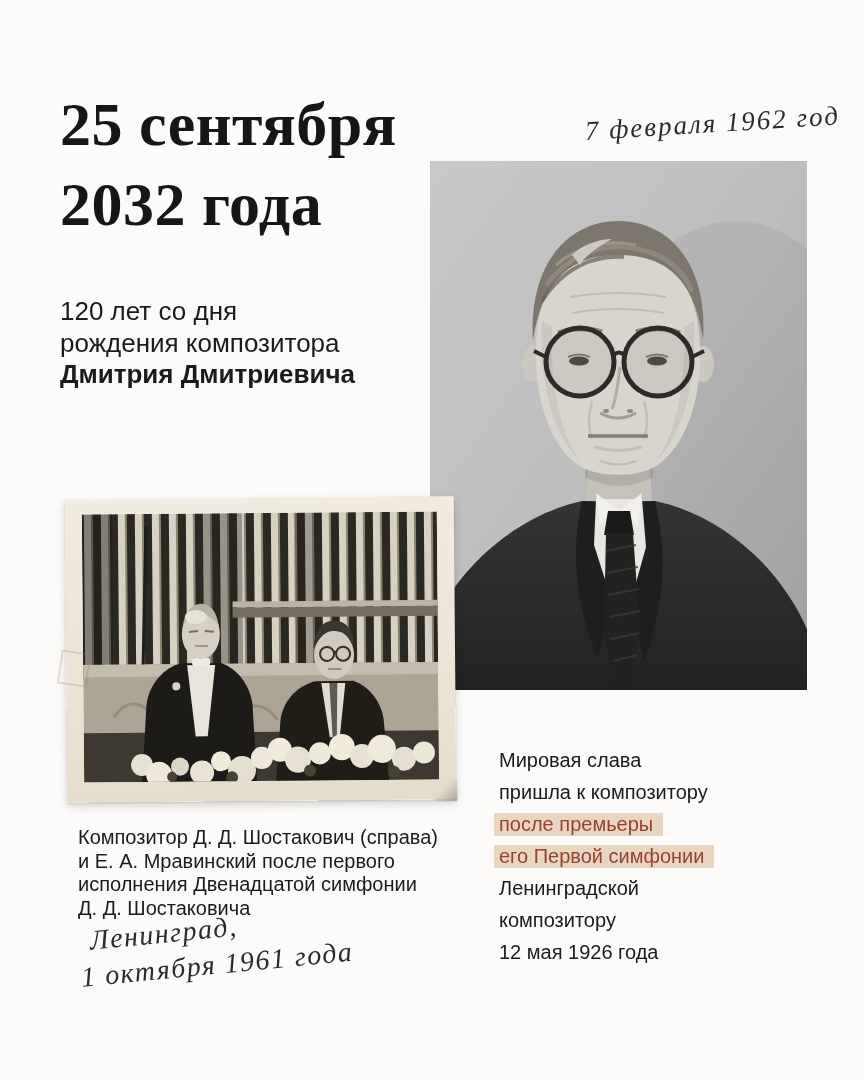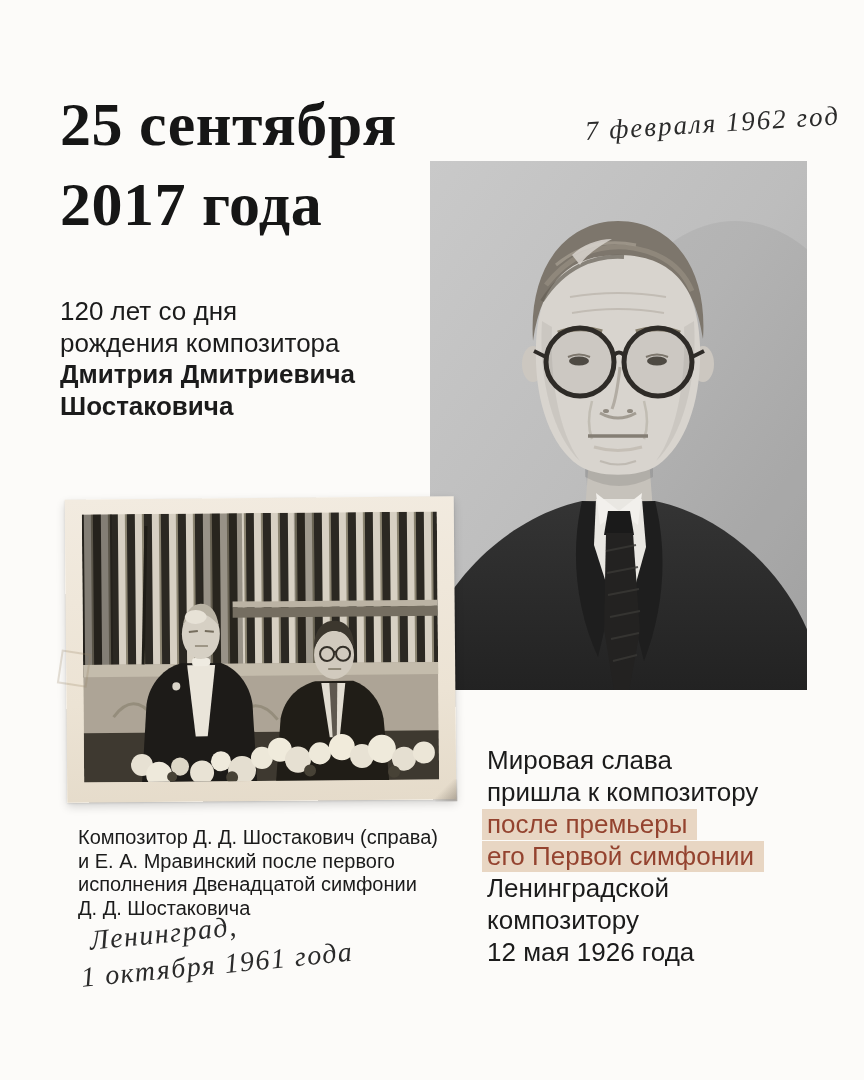--- a/index.html
+++ b/index.html
@@ -48,41 +48,40 @@
   }
   .polaroid-stain{
     position:absolute;left:-7px;top:152px;width:26px;height:30px;
     border:2px solid rgba(150,130,100,.25);transform:rotate(9deg);
   }
   .polaroid-photo{width:100%;height:100%;}
   .polaroid-photo svg{display:block;width:100%;height:100%;}
   
   .caption{position:absolute;left:78px;top:826px;font-size:20px;line-height:23.5px;z-index:3;}
   
-  .fame{position:absolute;left:487px;top:744px;font-size:26px;line-height:32px;}
+  .fame{position:absolute;left:499px;top:744px;font-size:20px;line-height:32px;}
   .fame .line{height:32px;white-space:nowrap;}
   .fame .hl{background:#E8D6C3;color:#94432F;padding:0 10px 1px 5px;margin-left:-5px;}
 </style>
 </head>
 <body>
 
 <div class="page">
 
   <div class="title">
     <div>25 сентября</div>
-    <div>2017 года</div>
+    <div>2032 года</div>
   </div>
 
   <div class="hand hand-top">7 февраля 1962 год</div>
 
   <div class="anniv">
     <div>120 лет со дня</div>
     <div>рождения композитора</div>
     <div class="bold">Дмитрия Дмитриевича</div>
-    <div class="bold">Шостаковича</div>
   </div>
 
   <div class="portrait">
     <svg viewBox="0 0 377 529" preserveAspectRatio="none" aria-hidden="true">
       <defs>
         <linearGradient id="pgbg" x1="0" y1="0" x2="1" y2="1">
           <stop offset="0" stop-color="#c9c9c9"></stop>
             <stop offset=".5" stop-color="#bdbdbd"></stop>
             <stop offset="1" stop-color="#a9a9a9"></stop>
         </linearGradient>

